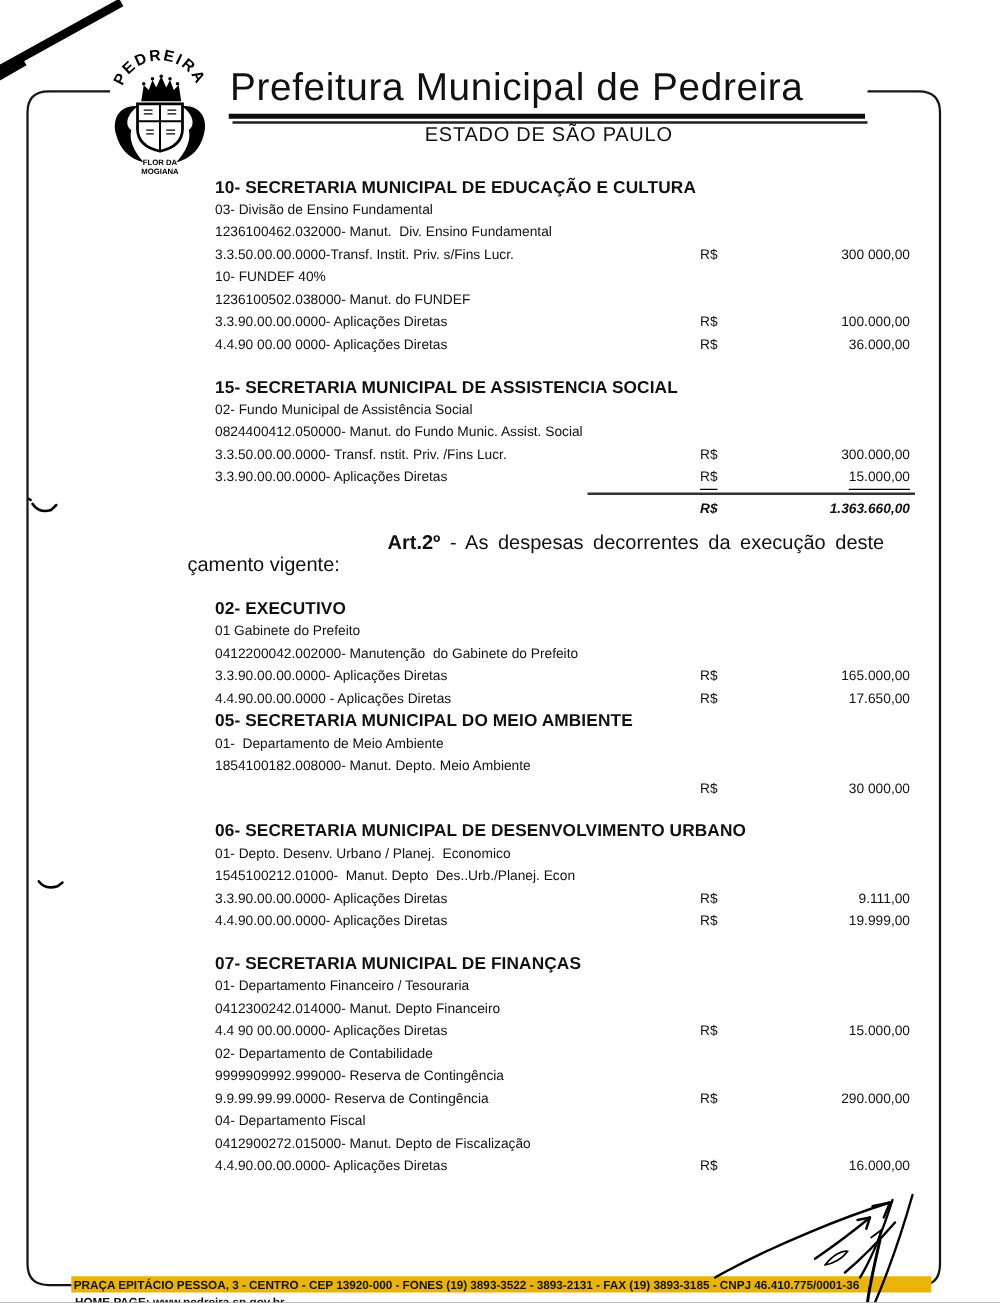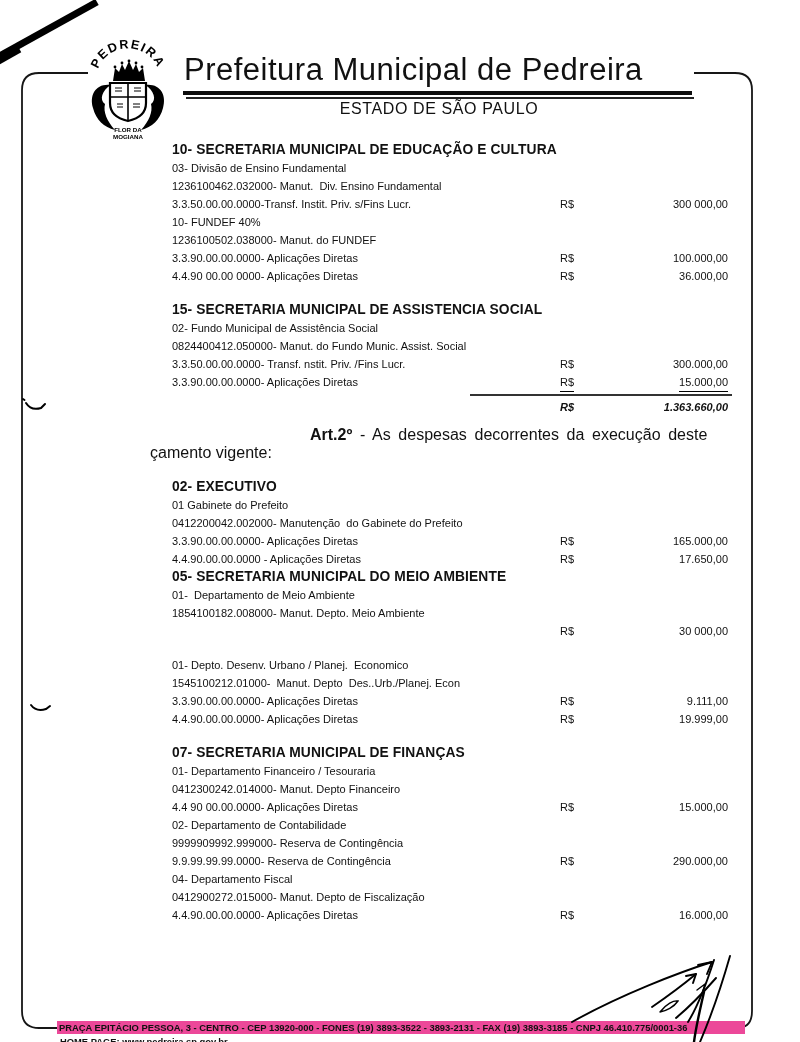--- a/index.html
+++ b/index.html
@@ -20,21 +20,21 @@
   .ln .cur{position:absolute;left:388px;top:0;}
   .ln .amt{position:absolute;right:2px;top:0;}
   .ln.total .cur,.ln.total .amt{font-weight:bold;font-style:italic;}
   .ul{border-bottom:1.6px solid #000;padding-bottom:0px;}
   .sep{height:0;border-bottom:2px solid #333;margin:3px 0 2px 298px;width:262px;}
   .paragraph{margin-left:-22px;width:584px;margin-top:10px;}
   .pline{font-size:16px;height:18px;line-height:18px;white-space:pre;}
   .pline.first{padding-left:160px;word-spacing:3.2px;}
   .pline.mid{word-spacing:1.7px;}
   .footer1{position:absolute;left:57px;top:1021px;width:684px;font-size:9.4px;font-weight:bold;
-           letter-spacing:0;white-space:pre;background:#ec4899;padding:1px 2px;}
+           letter-spacing:0;white-space:pre;background:#eab308;padding:1px 2px;}
   .footer2{position:absolute;left:60px;top:1036px;font-size:9.4px;font-weight:bold;white-space:pre;}
 </style>
 </head>
 <body>
 
 <div class="page">
 
   <svg class="layer" width="800" height="1042" viewBox="0 0 800 1042">
     <path d="M88,73 L39,73 Q22,73 22,90 L22,1011 Q22,1028 39,1028 L58,1028 M694,73 L735,73 Q752,73 752,90 L752,1011 Q752,1028 737,1028 M726,1028 l3,0 M733.5,1028 l2,0" fill="none" stroke="#161616" stroke-width="1.8"></path>
     <path d="M97,2 L-6,59" fill="none" stroke="#000" stroke-width="7"></path>
@@ -103,20 +103,21 @@
         <div class="ln"><span class="txt">3.3.90.00.00.0000- Aplicações Diretas</span><span class="cur">R$</span><span class="amt">165.000,00</span></div>
         <div class="ln"><span class="txt">4.4.90.00.00.0000 - Aplicações Diretas</span><span class="cur">R$</span><span class="amt">17.650,00</span></div>
       </div>
       <div class="section">
         <div class="heading">05- SECRETARIA MUNICIPAL DO MEIO AMBIENTE</div>
         <div class="ln"><span class="txt">01-  Departamento de Meio Ambiente</span></div>
         <div class="ln"><span class="txt">1854100182.008000- Manut. Depto. Meio Ambiente</span></div>
         <div class="ln"><span class="cur">R$</span><span class="amt">30 000,00</span></div>
       </div>
       <div class="section gap">
+        <div class="heading">06- SECRETARIA MUNICIPAL DE DESENVOLVIMENTO URBANO</div>
         <div class="ln"><span class="txt">01- Depto. Desenv. Urbano / Planej.  Economico</span></div>
         <div class="ln"><span class="txt">1545100212.01000-  Manut. Depto  Des..Urb./Planej. Econ</span></div>
         <div class="ln"><span class="txt">3.3.90.00.00.0000- Aplicações Diretas</span><span class="cur">R$</span><span class="amt">9.111,00</span></div>
         <div class="ln"><span class="txt">4.4.90.00.00.0000- Aplicações Diretas</span><span class="cur">R$</span><span class="amt">19.999,00</span></div>
       </div>
       <div class="section gap">
         <div class="heading">07- SECRETARIA MUNICIPAL DE FINANÇAS</div>
         <div class="ln"><span class="txt">01- Departamento Financeiro / Tesouraria</span></div>
         <div class="ln"><span class="txt">0412300242.014000- Manut. Depto Financeiro</span></div>
         <div class="ln"><span class="txt">4.4 90 00.00.0000- Aplicações Diretas</span><span class="cur">R$</span><span class="amt">15.000,00</span></div>

